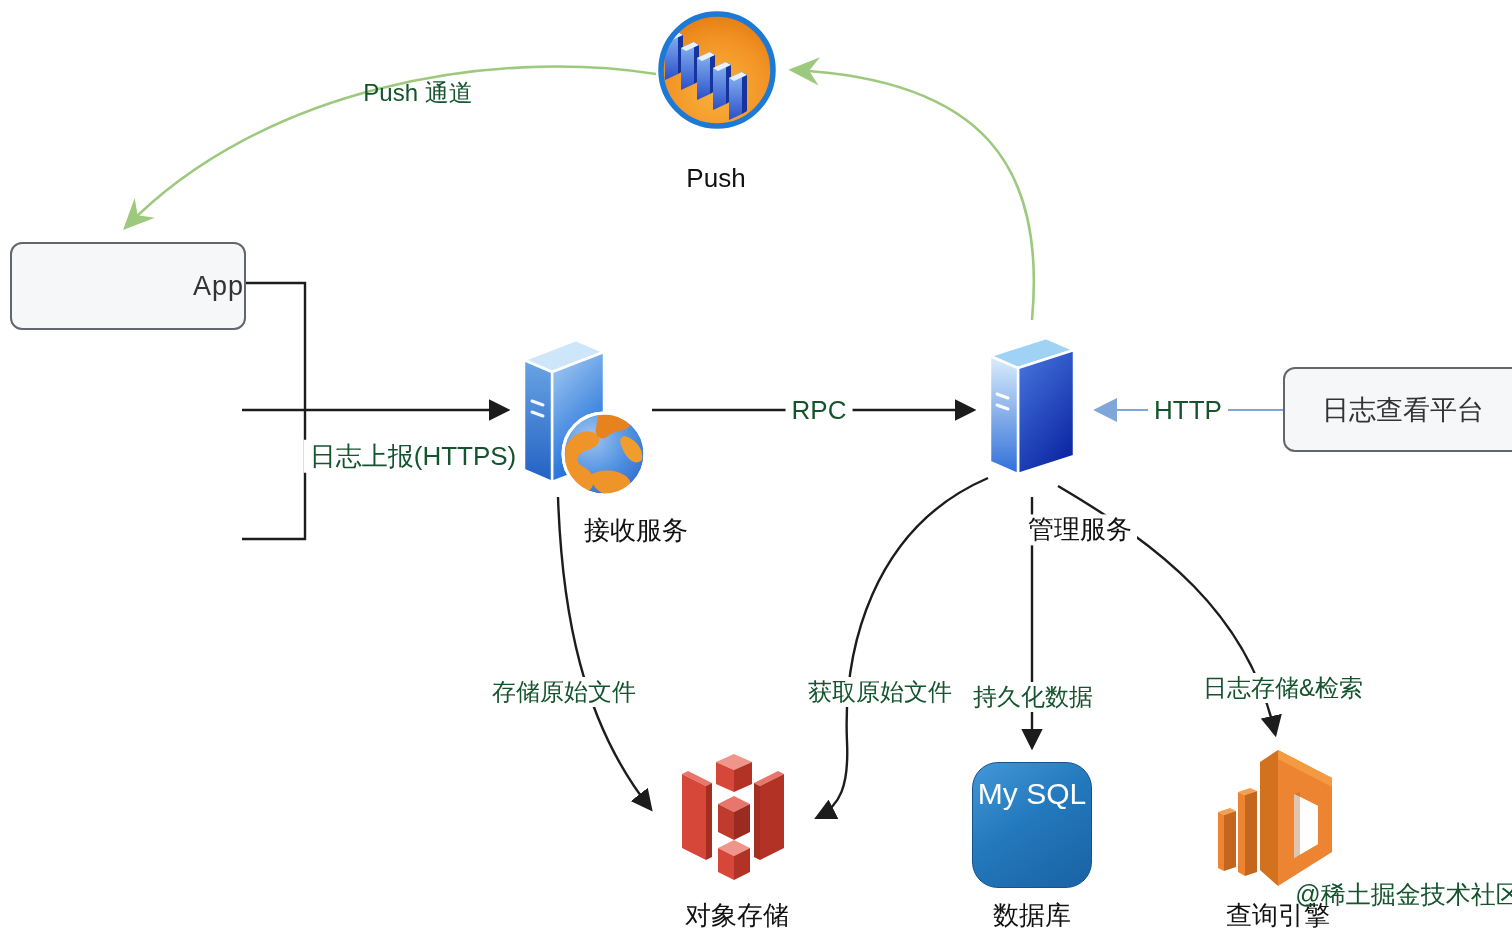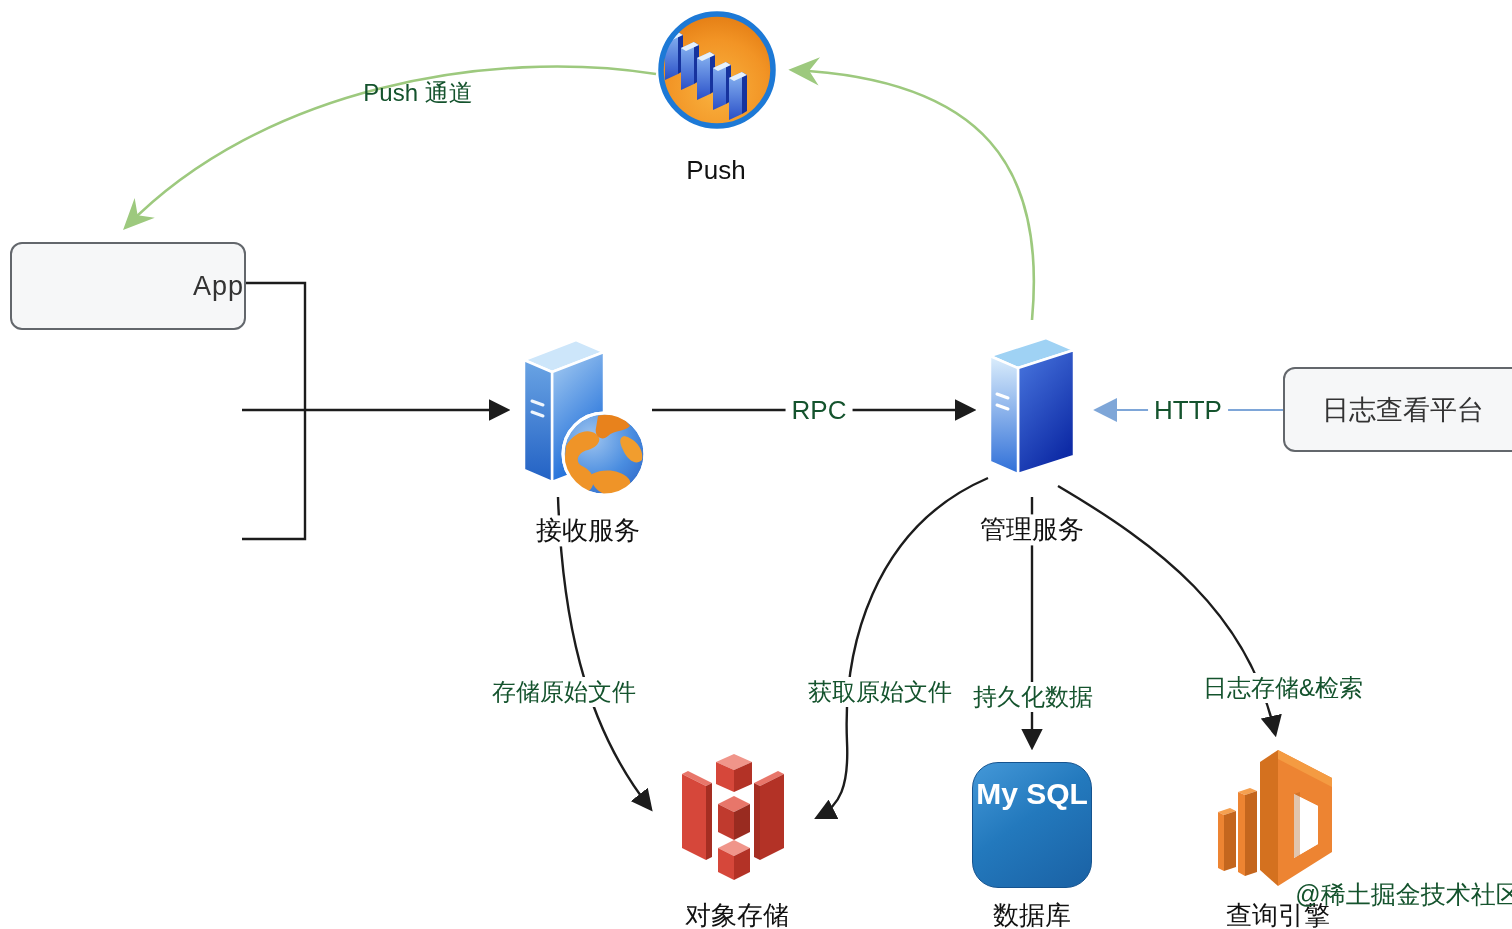--- a/index.html
+++ b/index.html
@@ -19,33 +19,33 @@
     font-size:27px;color:#333;box-sizing:border-box;
   }
   .edge-label{
     position:absolute;transform:translate(-50%,-50%);
     background:#fff;padding:0 6px;font-size:24px;color:#14532d;
     white-space:nowrap;line-height:1.25;
   }
   .node-label{
     position:absolute;transform:translate(-50%,-50%);
     background:#fff;padding:0 5px;font-size:26px;font-weight:500;color:#111;
-    white-space:nowrap;line-height:1.2;
+    white-space:nowrap;line-height:1.2;margin-left:48px;
   }
   .plain-label{
     position:absolute;transform:translate(-50%,-50%);
     font-size:26px;color:#111;white-space:nowrap;
   }
   .mysql-box{
     position:absolute;left:972px;top:762px;width:120px;height:126px;
     border-radius:26px;
     background:linear-gradient(145deg,#4498d8 0%,#2379bd 45%,#1a61a4 100%);
     border:1px solid #15538f;
     box-sizing:border-box;
-    color:#fff;font-weight:bold;font-size:30px;text-align:center;
+    color:#fff;font-weight:normal;font-size:30px;text-align:center;
     padding-top:14px;letter-spacing:0px;
   }
   .watermark{
     position:absolute;transform:translate(-50%,-50%);
     font-size:25px;color:#14532d;white-space:nowrap;text-align:center;
   }
   svg{display:block;}
   .icon{position:absolute;}
 </style>
 </head>
@@ -238,23 +238,24 @@
     <polygon points="24,46 31,49 31,130 24,126" fill="#ed8432"></polygon>
     <polygon points="31,49 43,45 43,126 31,130" fill="#c4661e"></polygon>
 
     <polygon points="46,16 64,4 64,140 46,124" fill="#d4711f"></polygon>
     <path d="M64,4 L118,32 L118,106 L64,140 Z M80,48 L104,60 L104,98 L80,112 Z" fill="#ed8432" fill-rule="evenodd"></path>
     <polygon points="64,4 118,32 118,41 64,13" fill="#f49b42"></polygon>
     <polygon points="80,48 104,60 104,98 80,112" fill="#ffffff"></polygon>
     <polygon points="80,48 86,46 86,109 80,112" fill="#a85a18" opacity="0.35"></polygon>
   </svg>
 
-  <div class="plain-label" style="left:716px;top:170px">Push</div>
+  <div class="plain-label" style="left:716px;top:178px">Push</div>
   <div class="edge-label" style="left:418px;top:93px;background:transparent">Push 通道</div>
 
+  <div class="edge-label" style="left:413px;top:456px;font-size:26px">日志上报(HTTPS)</div>
   <div class="edge-label" style="left:819px;top:410px;font-size:26px">RPC</div>
   <div class="edge-label" style="left:1188px;top:410px;font-size:26px">HTTP</div>
 
   <div class="node-label" style="left:588px;top:531px">接收服务</div>
   <div class="node-label" style="left:1032px;top:530px">管理服务</div>
 
   <div class="edge-label" style="left:564px;top:692px">存储原始文件</div>
   <div class="edge-label" style="left:880px;top:692px">获取原始文件</div>
   <div class="edge-label" style="left:1033px;top:697px">持久化数据</div>
   <div class="edge-label" style="left:1283px;top:688px">日志存储&amp;检索</div>

